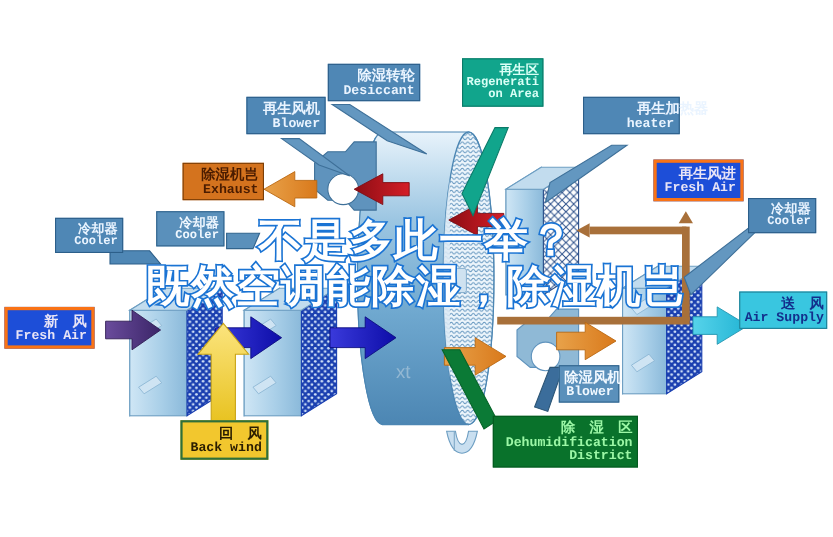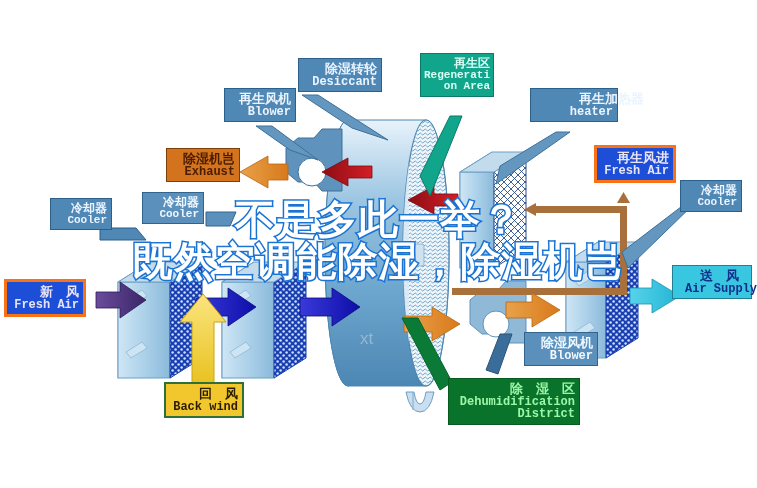--- a/index.html
+++ b/index.html
@@ -272,32 +272,32 @@
   <div class="lbl l-blue" style="left:530px;top:88px;width:88px;padding:3px 4px;">
     <span class="cn" style="font-size:13px;margin-left:44px;">再生加热器</span>
     <span class="en" style="font-size:12px;">heater</span>
   </div>
 
   <div class="lbl l-purple" style="left:594px;top:145px;width:82px;padding:3px 4px;">
     <span class="cn" style="font-size:13px;">再生风进</span>
     <span class="en" style="font-size:12px;">Fresh Air</span>
   </div>
 
-  <div class="lbl l-blue2" style="left:508px;top:332px;width:74px;padding:3px 4px;margin-left:16px;">
+  <div class="lbl l-blue2" style="left:508px;top:332px;width:55px;padding:3px 4px;">
     <span class="cn" style="font-size:13px;">除湿风机</span>
     <span class="en" style="font-size:12px;">Blower</span>
   </div>
 
   <div class="lbl l-green" style="left:448px;top:378px;width:132px;padding:3px 4px;">
     <span class="cn" style="font-size:13px;">除　湿　区</span>
     <span class="en" style="font-size:12px;">Dehumidification</span>
     <span class="en" style="font-size:12px;">District</span>
   </div>
 
-  <div class="lbl l-cyan" style="left:672px;top:265px;width:80px;padding:3px 12px;">
+  <div class="lbl l-cyan" style="left:672px;top:265px;width:80px;padding:3px 2px;">
     <span class="cn" style="font-size:13px;">送　风</span>
     <span class="en" style="font-size:12px;">Air Supply</span>
   </div>
 
   <div id="headline">
     <span class="hl-line">不是多此一举？</span>
     <span class="hl-line">既然空调能除湿，除湿机岂</span>
   </div>
 
 </div>

